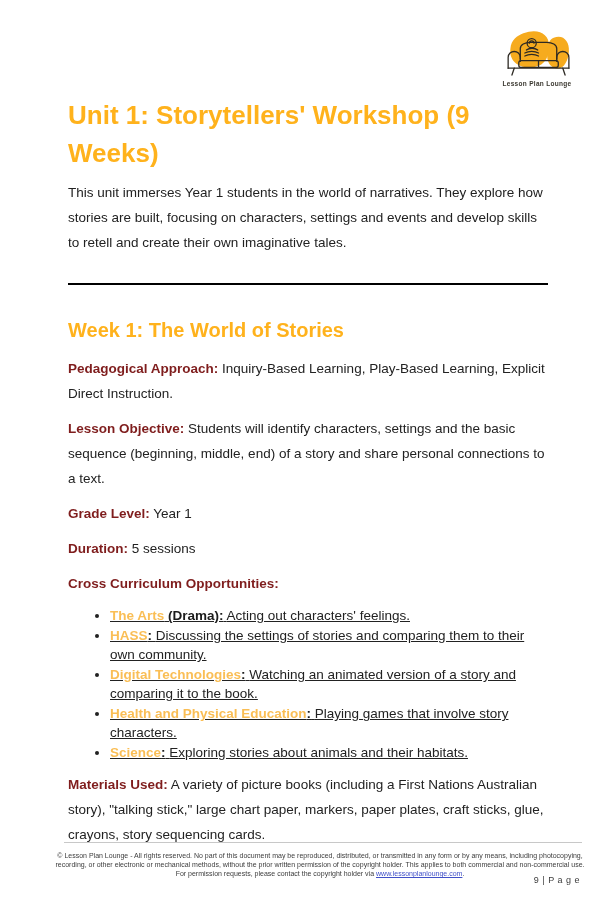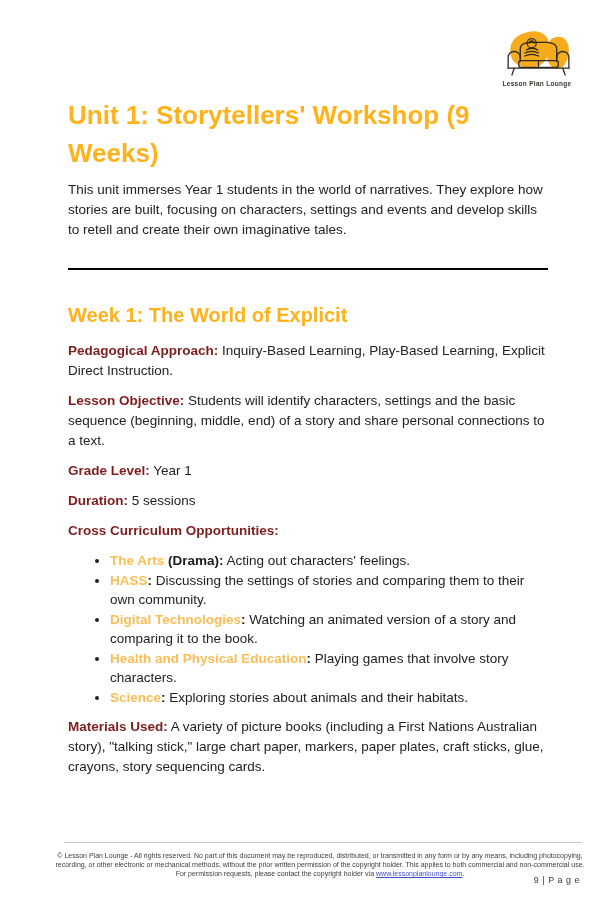--- a/index.html
+++ b/index.html
@@ -37,32 +37,33 @@
     font-weight: bold;
     color: #FFB21C;
   }
   h2 {
     margin: 32px 0 12px 0;
     font-size: 20px;
     line-height: 27px;
     font-weight: bold;
     color: #FFB21C;
   }
-  p { margin: 0 0 10px 0; font-size: 13.5px; line-height: 20px; }
+  p { margin: 0 0 10px 0; font-size: 13.5px; line-height: 25px; }
   p b { color: #7f1d1d; }
   hr.section-divider {
     border: none;
     border-top: 2px solid #000000;
     margin: 28px 0 0 0;
   }
   ul.cc-list {
     margin: 0 0 10px 0;
     padding-left: 42px;
     font-size: 13.5px;
     line-height: 19px;
+    text-decoration: underline;
   }
   ul.cc-list li { margin-bottom: 1px; }
   .kw { color: #FABE55; font-weight: bold; }
   .sfx { color: #1c1c1c; font-weight: bold; }
   .footer-rule {
     position: absolute;
     top: 842px;
     left: 64px;
     right: 34px;
     border-top: 1px solid #c8c8c8;
@@ -116,21 +117,21 @@
     <div class="logo-text">Lesson Plan Lounge</div>
   </div>
 
   <div class="content">
     <h1>Unit 1: Storytellers' Workshop (9 Weeks)</h1>
 
     <p>This unit immerses Year 1 students in the world of narratives. They explore how stories are built, focusing on characters, settings and events and develop skills to retell and create their own imaginative tales.</p>
 
     <hr class="section-divider">
 
-    <h2>Week 1: The World of Explicit</h2>
+    <h2>Week 1: The World of Stories</h2>
 
 
     <p><b>Pedagogical Approach:</b> <span>Inquiry-Based Learning, Play-Based Learning, Explicit Direct Instruction.</span></p>
 
     <p><b>Lesson Objective:</b> <span>Students will identify characters, settings and the basic sequence (beginning, middle, end) of a story and share personal connections to a text.</span></p>
 
     <p><b>Grade Level:</b> <span>Year 1</span></p>
 
     <p><b>Duration:</b> <span>5 sessions</span></p>
 

